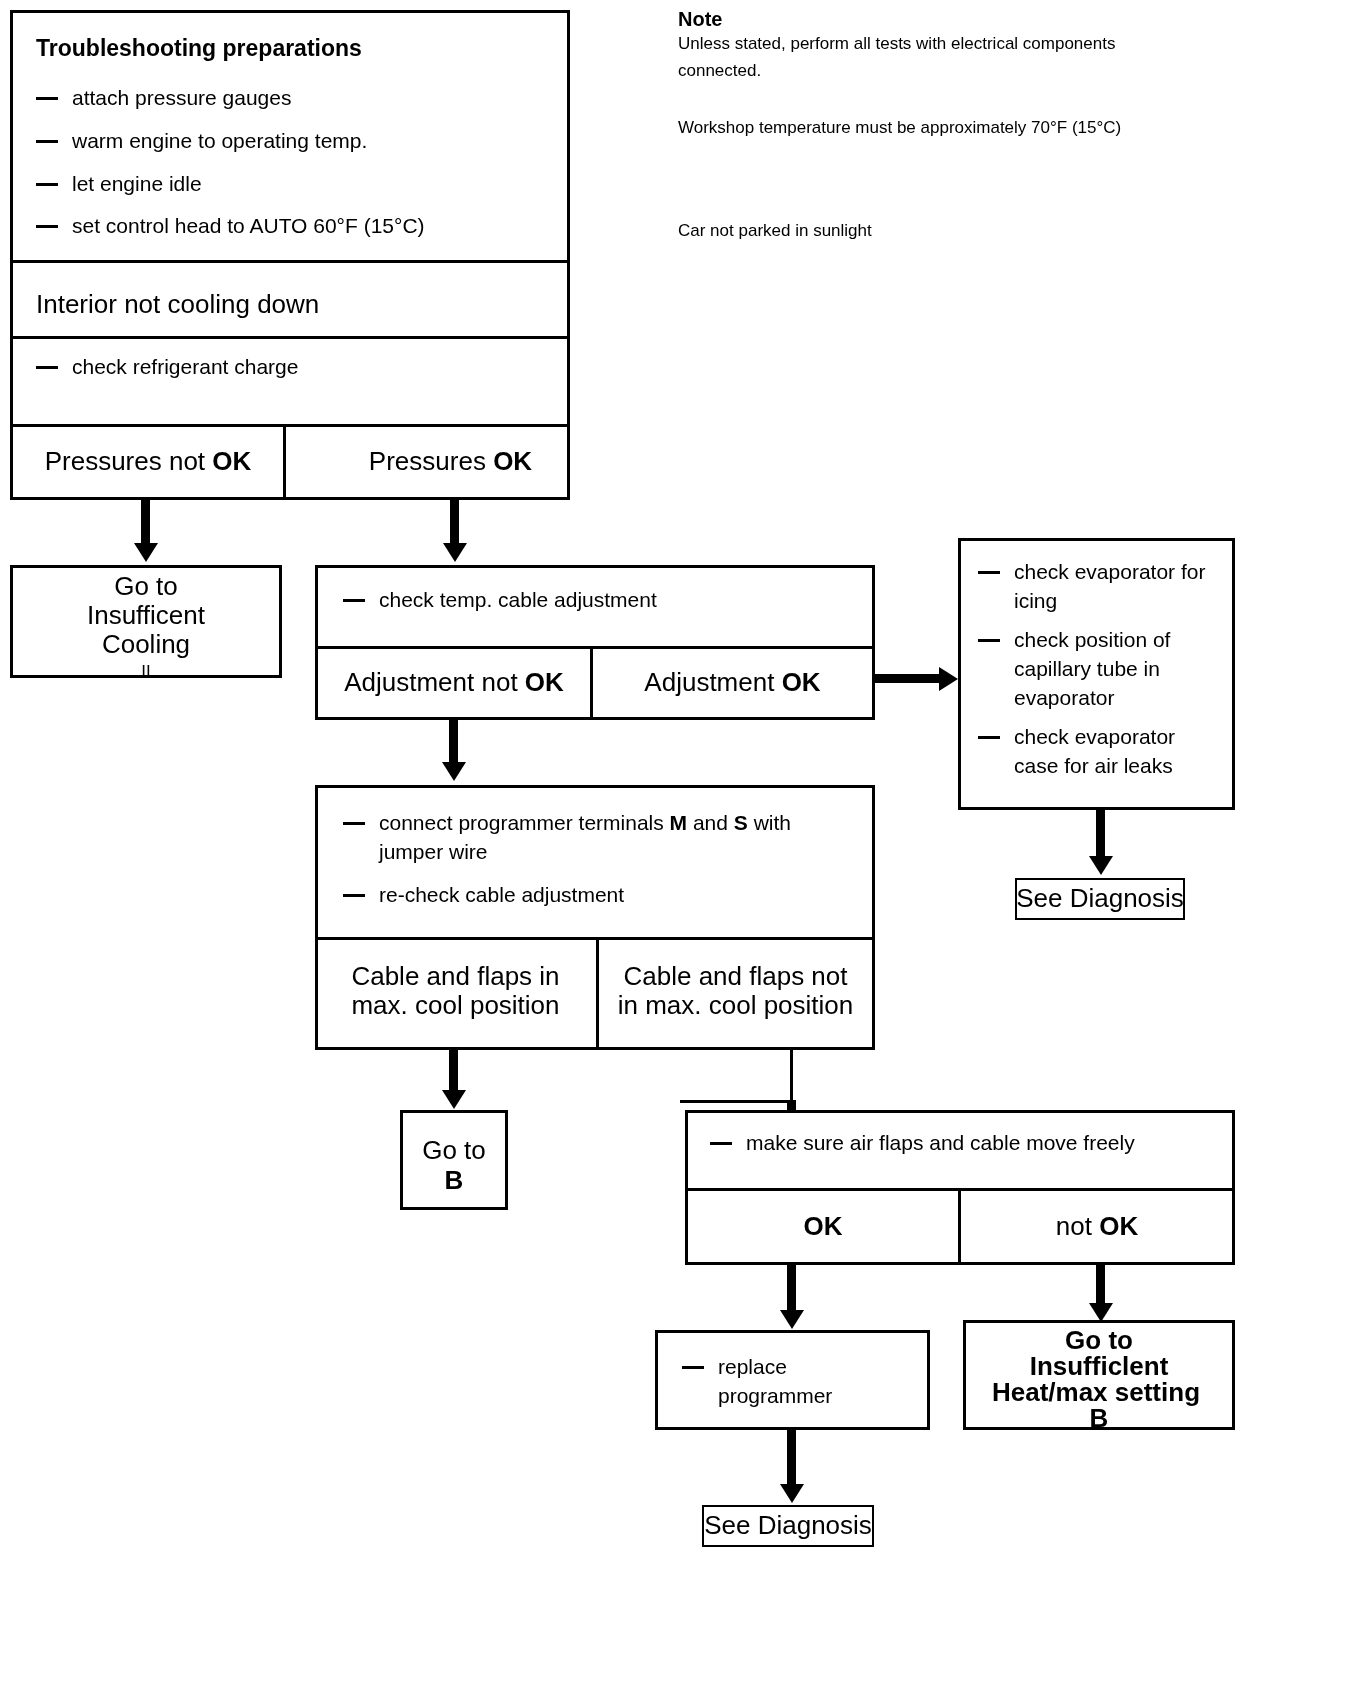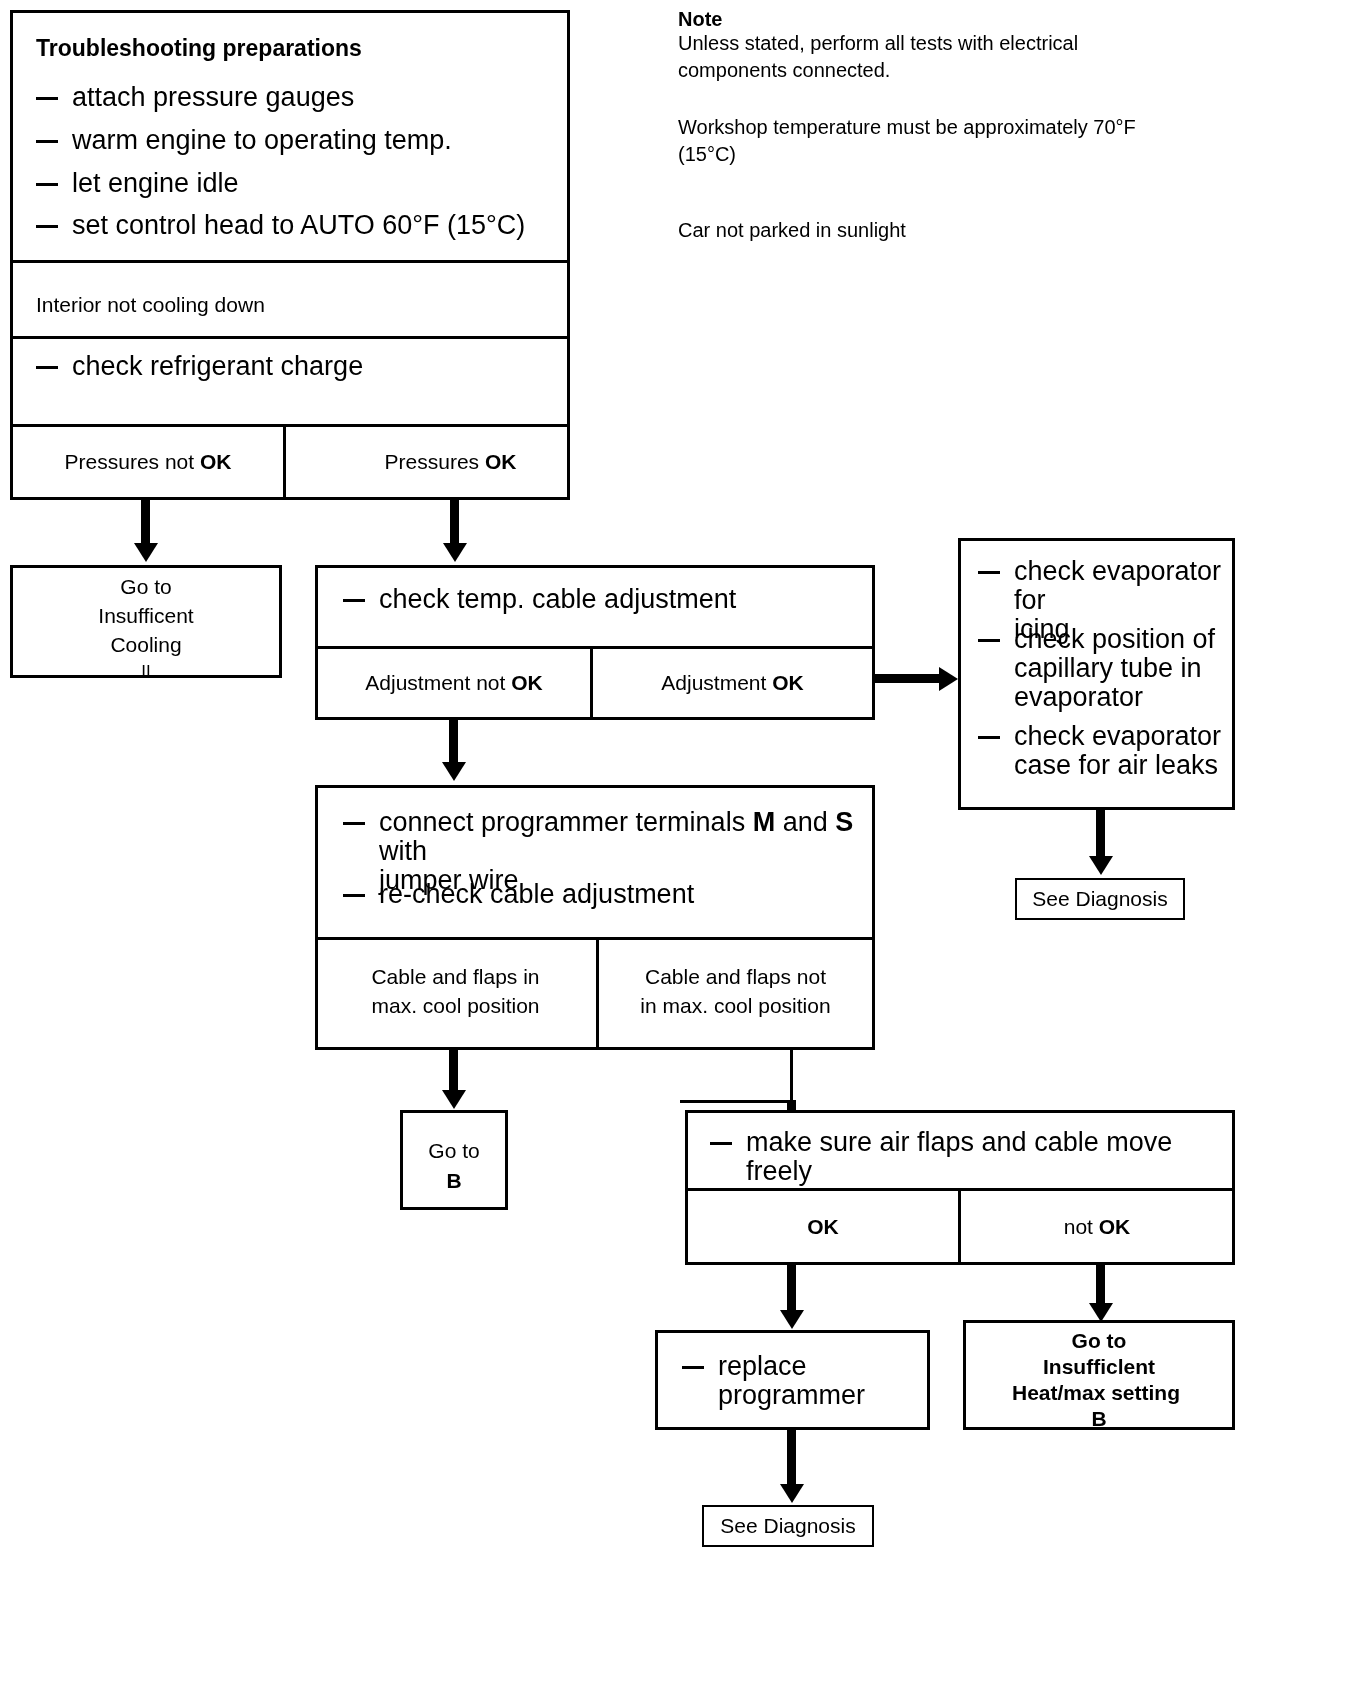--- a/index.html
+++ b/index.html
@@ -32,32 +32,32 @@
     background: #000;
     height: 3px;
   }
   .vline {
     position: absolute;
     background: #000;
     width: 3px;
   }
   .txt {
     position: absolute;
-    font-size: 21px;
+    font-size: 26px;
     line-height: 29px;
     white-space: pre;
     letter-spacing: 0px;
   }
   .txt.ctr {
     text-align: center;
   }
   .bold { font-weight: bold; }
   .note {
     position: absolute;
-    font-size: 20px;
+    font-size: 17px;
     line-height: 27px;
     white-space: pre-line;
   }
   
   .arrow-down {
     position: absolute;
     width: 9px;
     background: #000;
   }
   .arrow-down::after {
@@ -99,21 +99,21 @@
     position: absolute;
     left: 0;
     top: 0;
     width: 22px;
     border-top: 3px solid #000;
     margin-top: 14px;
   }
   .item .lbl {
     display: block;
     margin-left: 36px;
-    font-size: 27px;
+    font-size: 21px;
     line-height: 29px;
     white-space: pre-line;
   }
 </style>
 </head>
 <body>
 
 <div id="canvas">
 
   <div class="note bold" style="left:678px; top:6px; font-size:20px;">Note</div>

